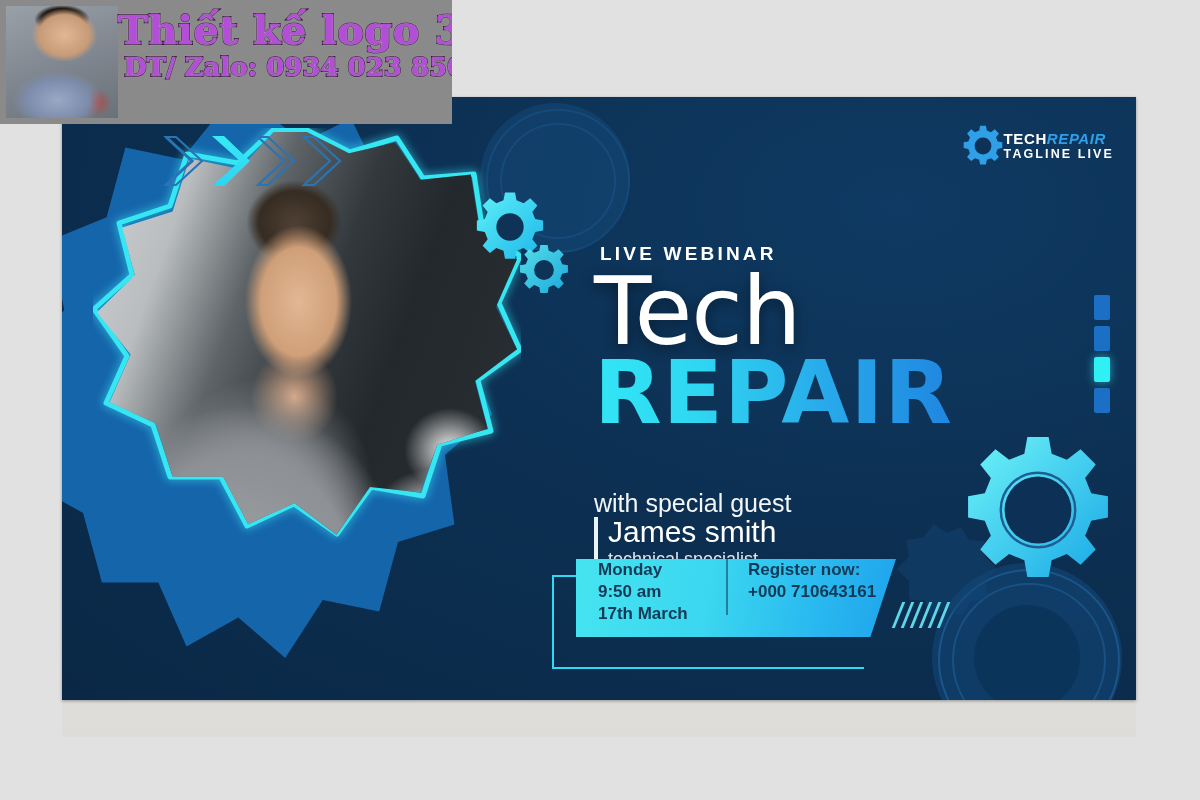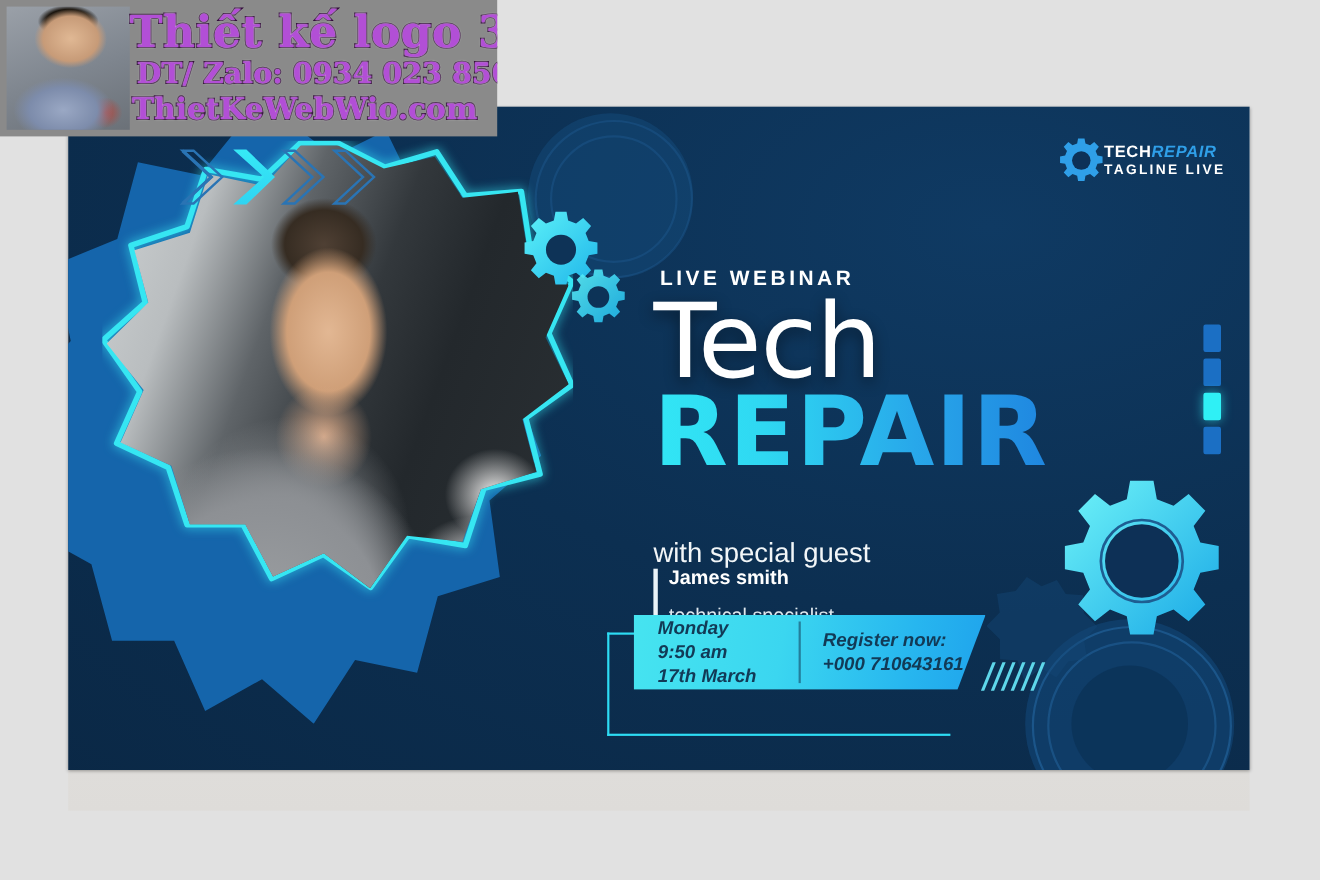--- a/index.html
+++ b/index.html
@@ -81,37 +81,37 @@
     -webkit-background-clip:text;background-clip:text;color:transparent;
     text-shadow:none;
   }
   .guest-line{
     position:absolute;left:62px;top:392px;color:#f2f6f8;
     font-size:25px;font-weight:400;
   }
   .guest-bar{position:absolute;left:62px;top:420px;width:4px;height:62px;background:#eaf3f8;}
   .guest-name{
     position:absolute;left:76px;top:418px;color:#ffffff;
-    font-size:18px;font-weight:700;
+    font-size:30px;font-weight:400;
   }
   .guest-role{
     position:absolute;left:76px;top:452px;color:#dfe8ee;
     font-size:18px;font-weight:400;
   }
 
   
   #info-frame{
     position:absolute;left:20px;top:478px;width:310px;height:90px;
     border:2px solid #2ddcf4;border-right:none;
   }
   #info-box{
-    position:absolute;left:44px;top:462px;width:320px;height:68px;
+    position:absolute;left:44px;top:462px;width:320px;height:78px;
     background:linear-gradient(100deg,#46e4f0 0%,#3bd6f0 42%,#27b6ef 78%,#1fa3ec 100%);
     clip-path:polygon(0 0, 100% 0, 92% 100%, 0 100%);
-    display:flex;align-items:center;font-style:italic;
+    display:flex;align-items:flex-start;
   }
   .info-left{padding-left:22px;width:128px;color:#123a56;line-height:1.28;}
   .info-left div{font-size:17px;font-weight:700;}
   .info-div{width:2px;height:56px;background:rgba(18,58,86,.55);}
   .info-right{padding-left:20px;color:#123a56;line-height:1.32;}
   .info-right div{font-size:17px;font-weight:700;}
 
   
   #logo{position:absolute;right:22px;top:28px;display:flex;align-items:center;}
   .logo-text{line-height:1.12;}
@@ -323,14 +323,13 @@
         <div>+000 710643161</div>
       </div>
     </div>
   </div>
 </div>
 
 <div id="watermark">
   <div id="wm-photo"></div>
   <div class="wm-line" id="wm1">Thiết kế logo 300k</div>
   <div class="wm-line" id="wm2">DT/ Zalo: 0934 023 850</div>
-  <div class="wm-line" id="wm3">ThietKeWebWio.com</div>
 </div>
 
 </body></html>

